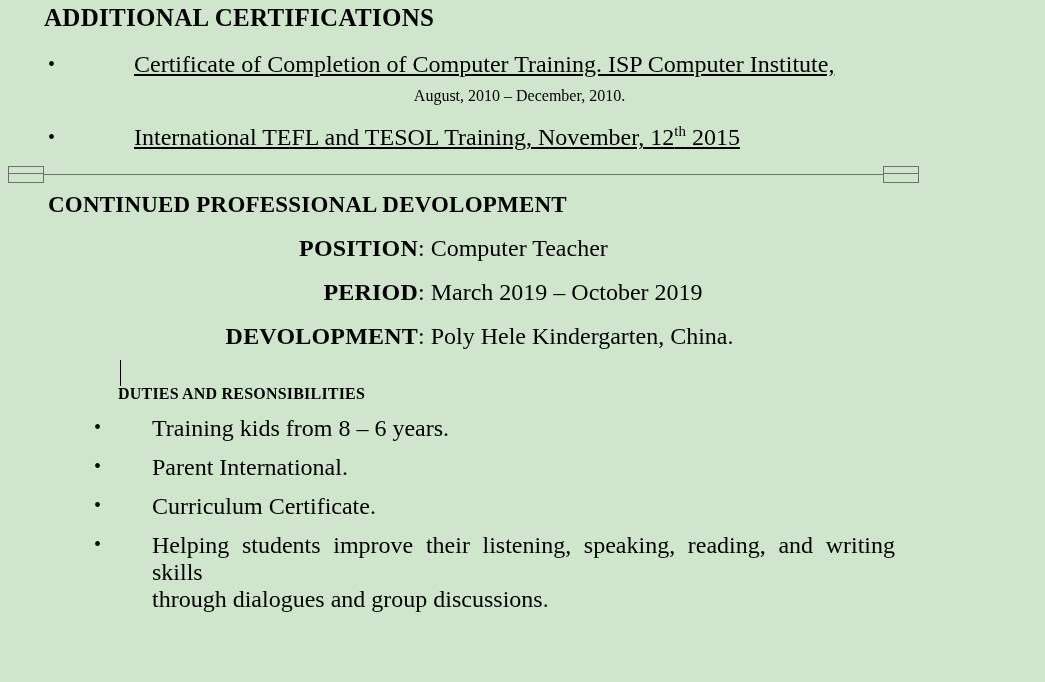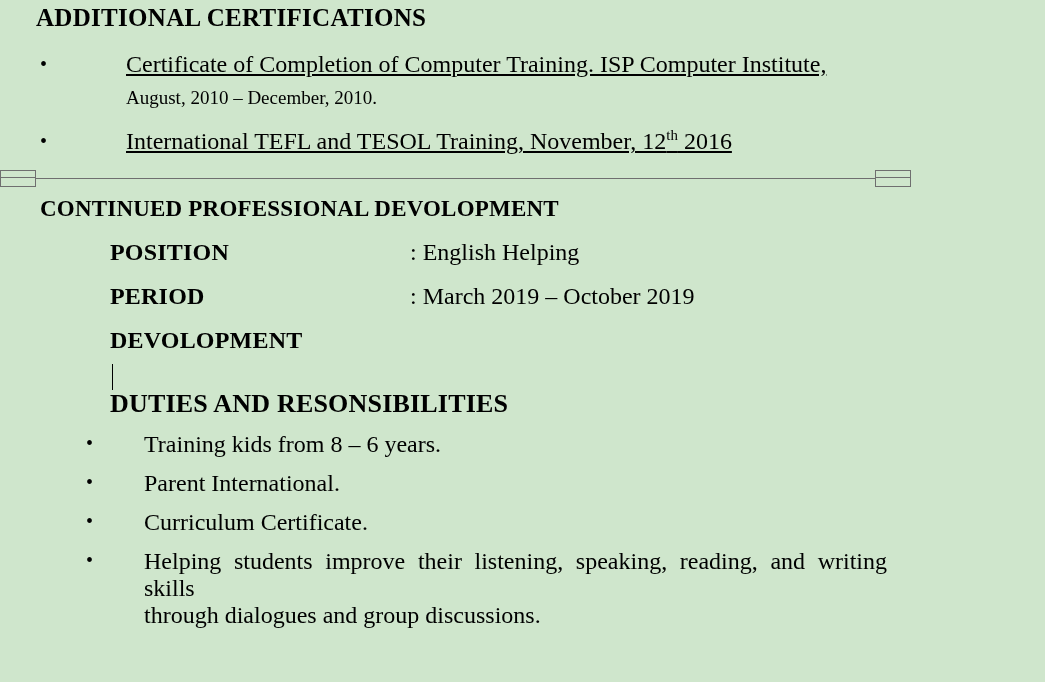--- a/index.html
+++ b/index.html
@@ -13,20 +13,21 @@
     font-family: "Liberation Serif", serif;
     color: #000;
     overflow: hidden;
     position: relative;
   }
   .page {
     position: relative;
     width: 911px;
     height: 682px;
     box-sizing: border-box;
+    margin-left: 8px;
   }
 
   
   .section-one {
     padding: 0 14px;
   }
   .heading {
     font-weight: bold;
     font-size: 25px;
     letter-spacing: 0.3px;
@@ -47,23 +48,24 @@
     padding-left: 26px;
     font-size: 20px;
     line-height: 1.2;
   }
   .bullet-row .btext {
     flex: 1 1 auto;
     padding-left: 58px;
     text-decoration: underline;
   }
   .cont-line {
-    font-size: 19px;
+    font-size: 16px;
     padding-left: 112px;
     margin-top: 11px;
+    text-align: center;
   }
   sup {
     font-size: 0.62em;
     vertical-align: super;
     line-height: 0;
   }
 
   
   .page-break {
     position: relative;
@@ -113,20 +115,21 @@
     display: flex;
     font-size: 24px;
     margin-top: 17px;
     padding-left: 96px;
   }
   .field-row .label {
     font-weight: bold;
     width: 300px;
     flex: 0 0 300px;
     letter-spacing: 0.2px;
+    text-align: right;
   }
   .field-row .value {
     flex: 1 1 auto;
     white-space: pre;
   }
   .caret-line {
     padding-left: 98px;
     height: 30px;
     margin-top: 9px;
     font-size: 24px;
@@ -134,21 +137,21 @@
   }
   .caret-line .caret {
     display: inline-block;
     width: 1px;
     height: 26px;
     background: #000;
     vertical-align: middle;
   }
   .subheading {
     font-weight: bold;
-    font-size: 26px;
+    font-size: 16px;
     padding-left: 96px;
     letter-spacing: 0.2px;
     margin-top: -4px;
   }
   .duty-row {
     display: flex;
     align-items: flex-start;
     font-size: 24px;
     margin-top: 12px;
   }
@@ -180,45 +183,46 @@
     <div class="heading">ADDITIONAL CERTIFICATIONS</div>
 
     <div class="bullet-row">
       <span class="dot">•</span>
       <span class="btext">Certificate of Completion of Computer Training. ISP Computer Institute,</span>
     </div>
     <div class="cont-line">August, 2010 – December, 2010.</div>
 
     <div class="bullet-row">
       <span class="dot">•</span>
-      <span class="btext"><span>International TEFL and TESOL Training, November, 12</span><sup>th</sup><span> 2016</span></span>
+      <span class="btext"><span>International TEFL and TESOL Training, November, 12</span><sup>th</sup><span> 2015</span></span>
     </div>
   </div>
 
   <div class="page-break">
     <div class="rule"></div>
     <div class="tab left"></div>
     <div class="tab right"></div>
   </div>
 
   <div class="section-two">
     <div class="heading2">CONTINUED PROFESSIONAL DEVOLOPMENT</div>
 
     <div class="field-row">
       <span class="label">POSITION</span>
-      <span class="value">: English Helping</span>
+      <span class="value">: Computer Teacher</span>
     </div>
 
     <div class="field-row">
       <span class="label">PERIOD</span>
       <span class="value">: March 2019 – October 2019</span>
     </div>
 
     <div class="field-row">
       <span class="label">DEVOLOPMENT</span>
+      <span class="value">: Poly Hele Kindergarten, China.</span>
     </div>
 
     <div class="caret-line">
       <span class="caret"></span>
     </div>
 
     <div class="subheading">DUTIES AND RESONSIBILITIES</div>
 
     <div class="duty-row">
       <span class="dot">•</span>

